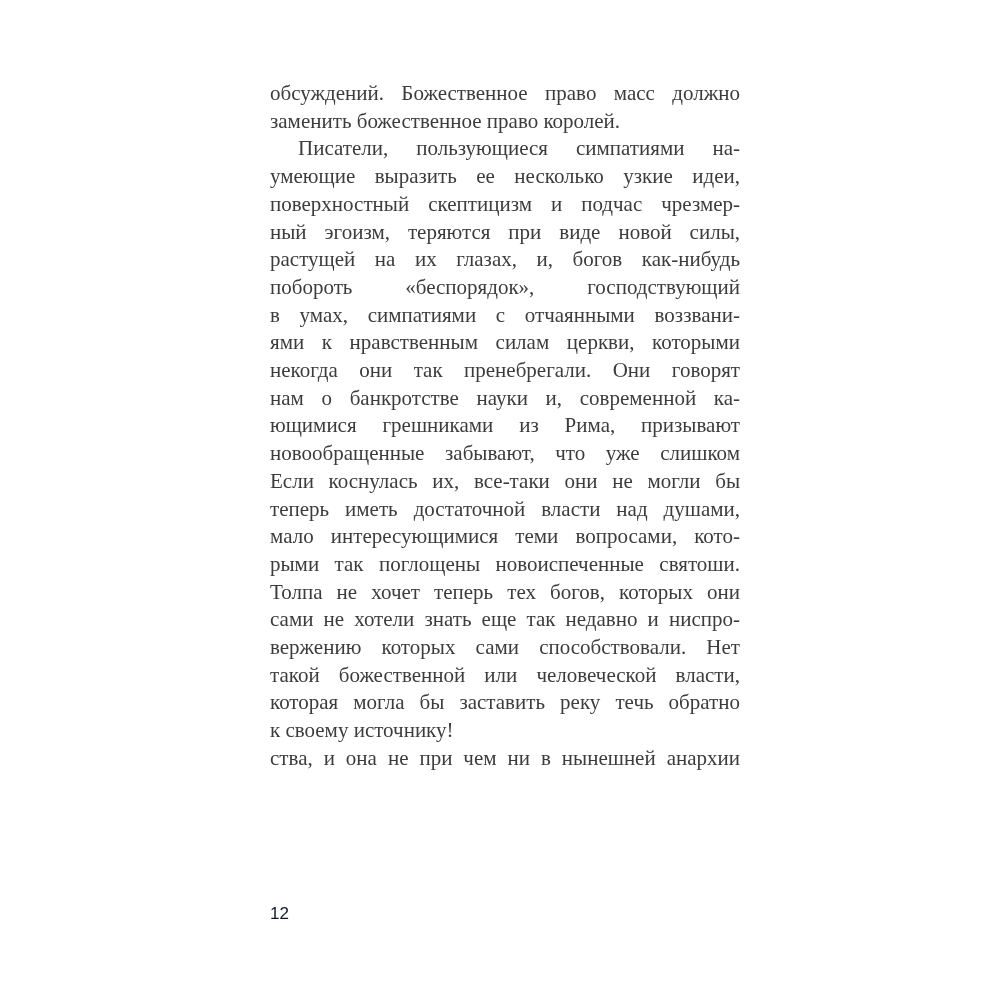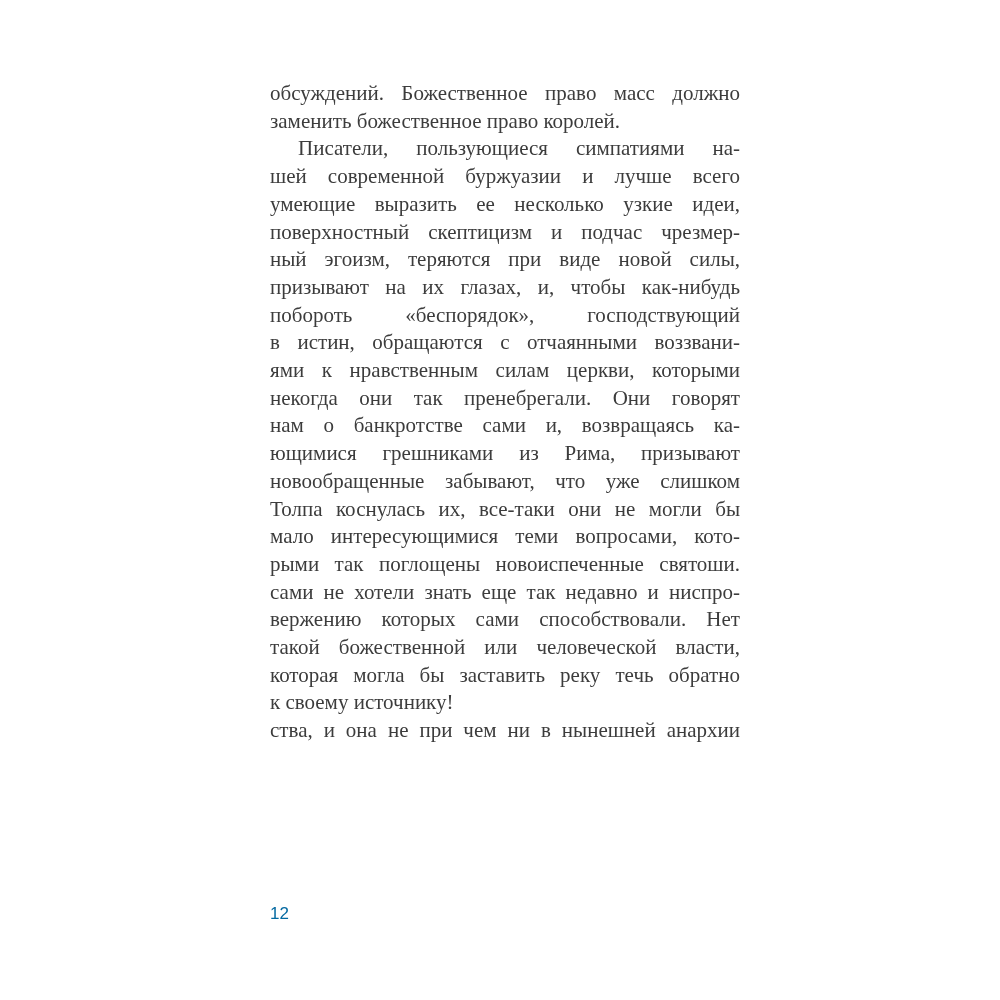--- a/index.html
+++ b/index.html
@@ -35,46 +35,47 @@
   }
   .line.indent {
     text-indent: 28px;
   }
   .page-number {
     position: absolute;
     left: 270px;
     top: 904px;
     font-family: "Liberation Sans", sans-serif;
     font-size: 17px;
-    color: #0369a1;
+    color: #0f172a;
   }
 </style>
 </head>
 <body>
 
 <div class="page">
   <div class="text-block">
       <div class="line">обсуждений. Божественное право масс должно</div>
       <div class="line para-end">заменить божественное право королей.</div>
       <div class="line indent">Писатели, пользующиеся симпатиями на-</div>
-      <div class="line">шей современной буржуазии и лучше всего</div>
       <div class="line">умеющие выразить ее несколько узкие идеи,</div>
       <div class="line">поверхностный скептицизм и подчас чрезмер-</div>
       <div class="line">ный эгоизм, теряются при виде новой силы,</div>
-      <div class="line">призывают на их глазах, и, чтобы как-нибудь</div>
+      <div class="line">растущей на их глазах, и, богов как-нибудь</div>
       <div class="line">побороть «беспорядок», господствующий</div>
-      <div class="line">в истин, обращаются с отчаянными воззвани-</div>
+      <div class="line">в умах, симпатиями с отчаянными воззвани-</div>
       <div class="line">ями к нравственным силам церкви, которыми</div>
       <div class="line">некогда они так пренебрегали. Они говорят</div>
-      <div class="line">нам о банкротстве сами и, возвращаясь ка-</div>
+      <div class="line">нам о банкротстве науки и, современной ка-</div>
       <div class="line">ющимися грешниками из Рима, призывают</div>
       <div class="line">новообращенные забывают, что уже слишком</div>
-      <div class="line">Толпа коснулась их, все-таки они не могли бы</div>
+      <div class="line">Если коснулась их, все-таки они не могли бы</div>
+      <div class="line">теперь иметь достаточной власти над душами,</div>
       <div class="line">мало интересующимися теми вопросами, кото-</div>
       <div class="line">рыми так поглощены новоиспеченные святоши.</div>
+      <div class="line">Толпа не хочет теперь тех богов, которых они</div>
       <div class="line">сами не хотели знать еще так недавно и ниспро-</div>
       <div class="line">вержению которых сами способствовали. Нет</div>
       <div class="line">такой божественной или человеческой власти,</div>
       <div class="line">которая могла бы заставить реку течь обратно</div>
       <div class="line para-end">к своему источнику!</div>
       <div class="line">ства, и она не при чем ни в нынешней анархии</div>
     </div>
   <div class="page-number">12</div>
 </div>
 

